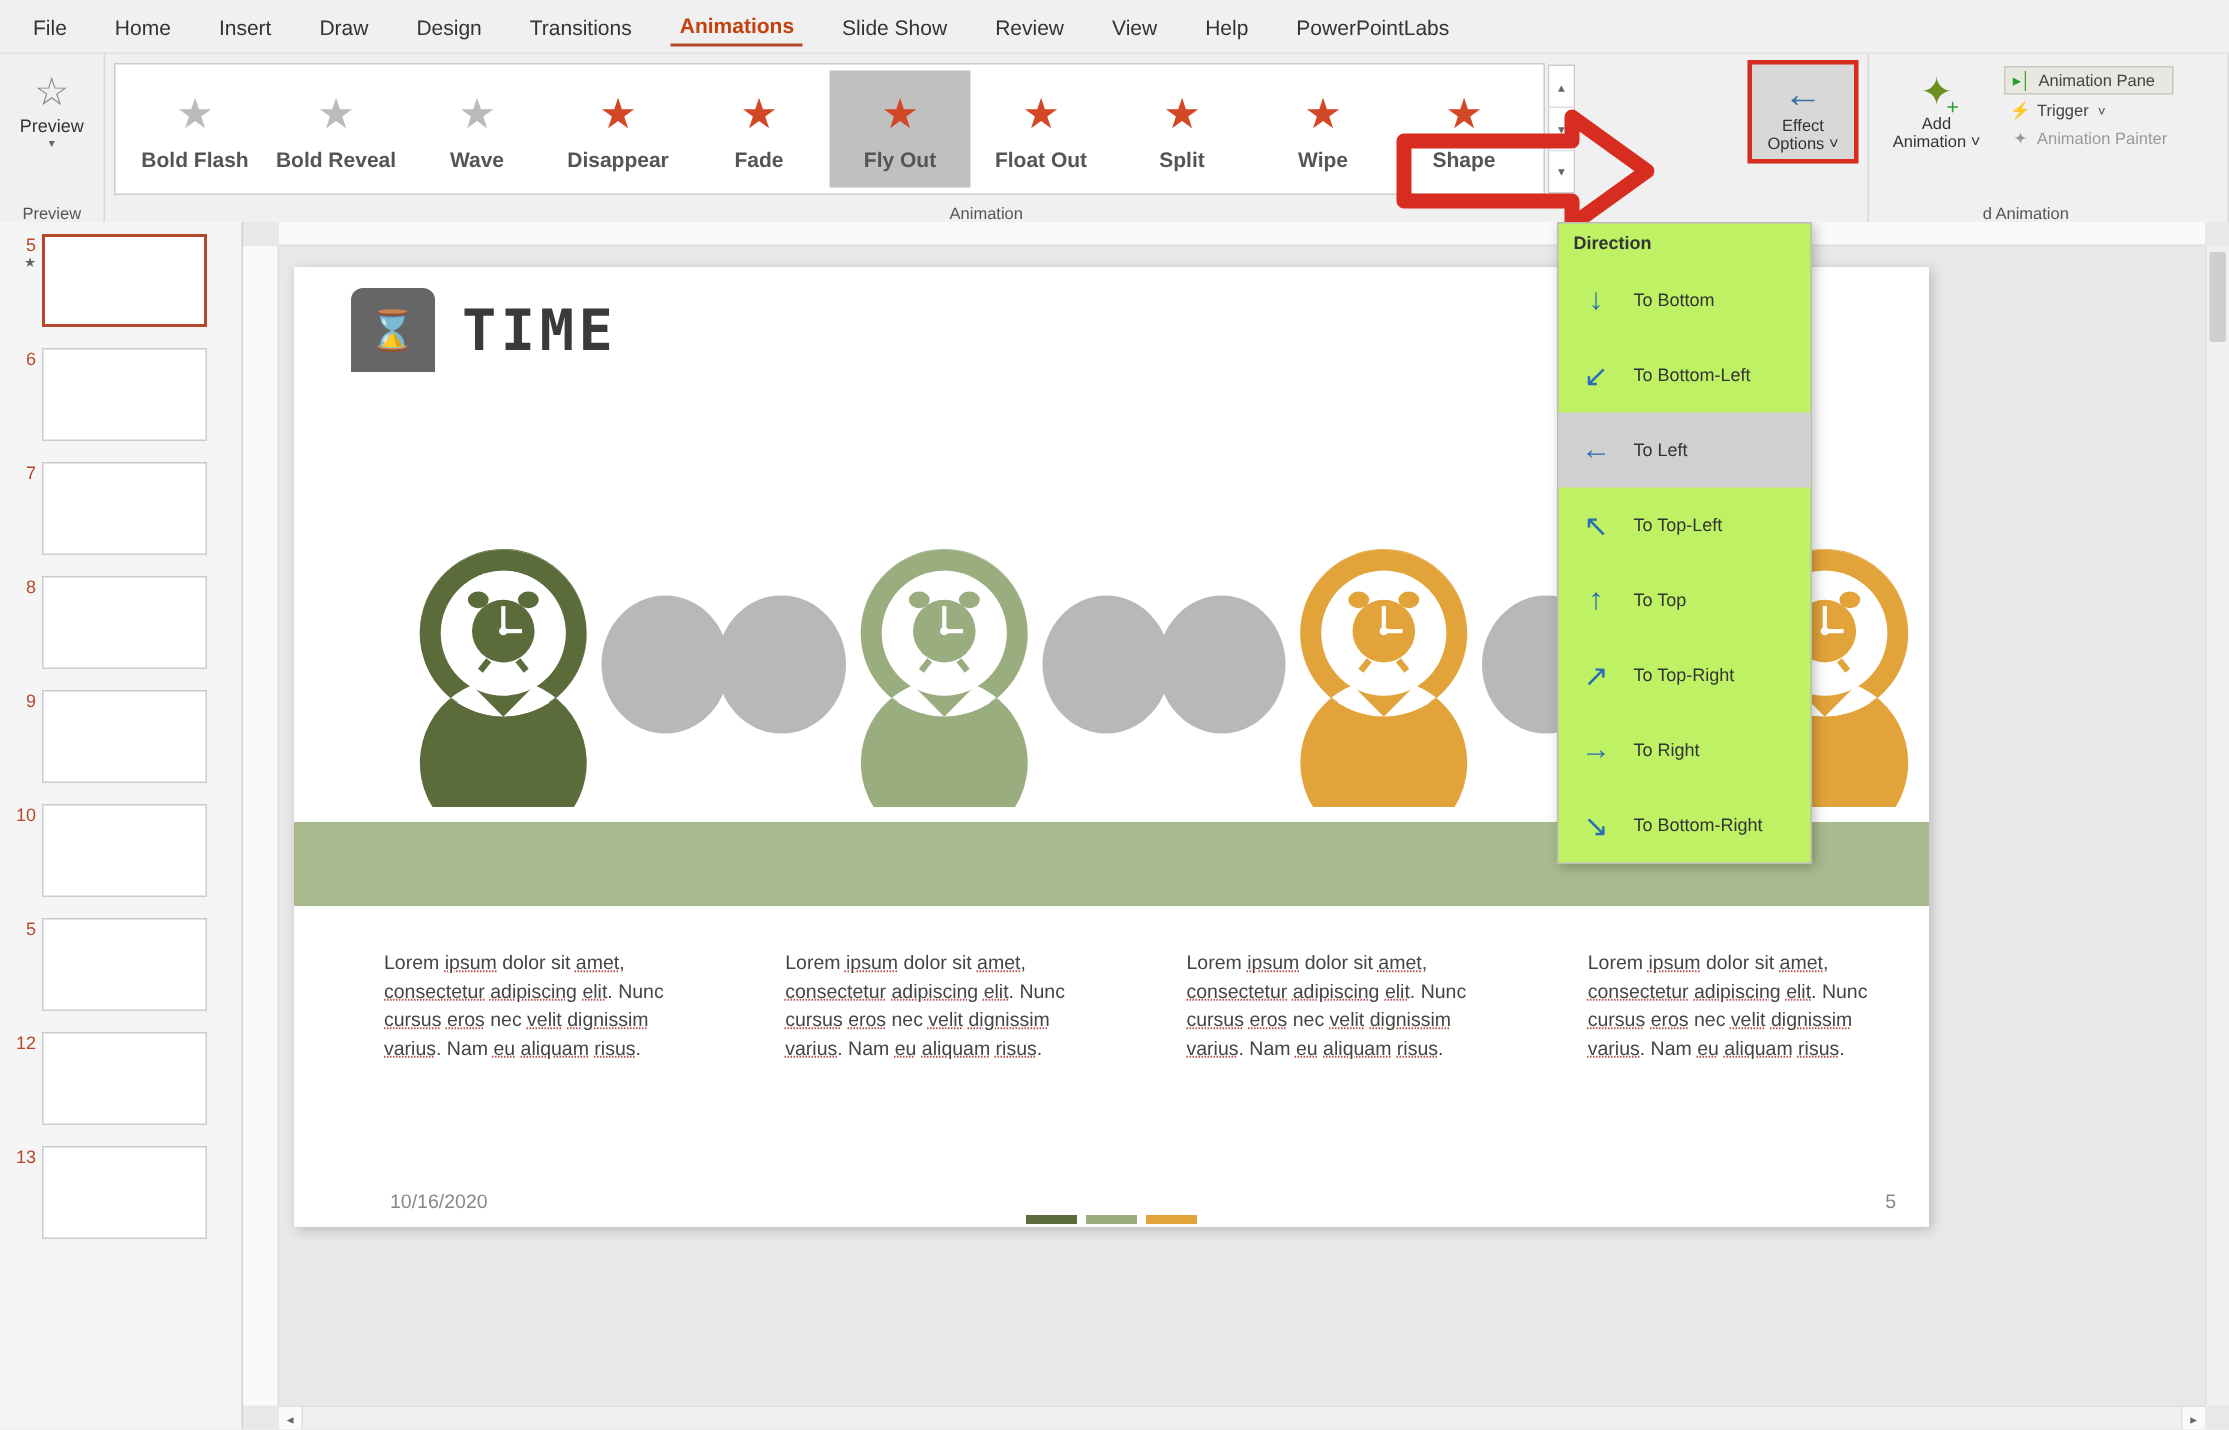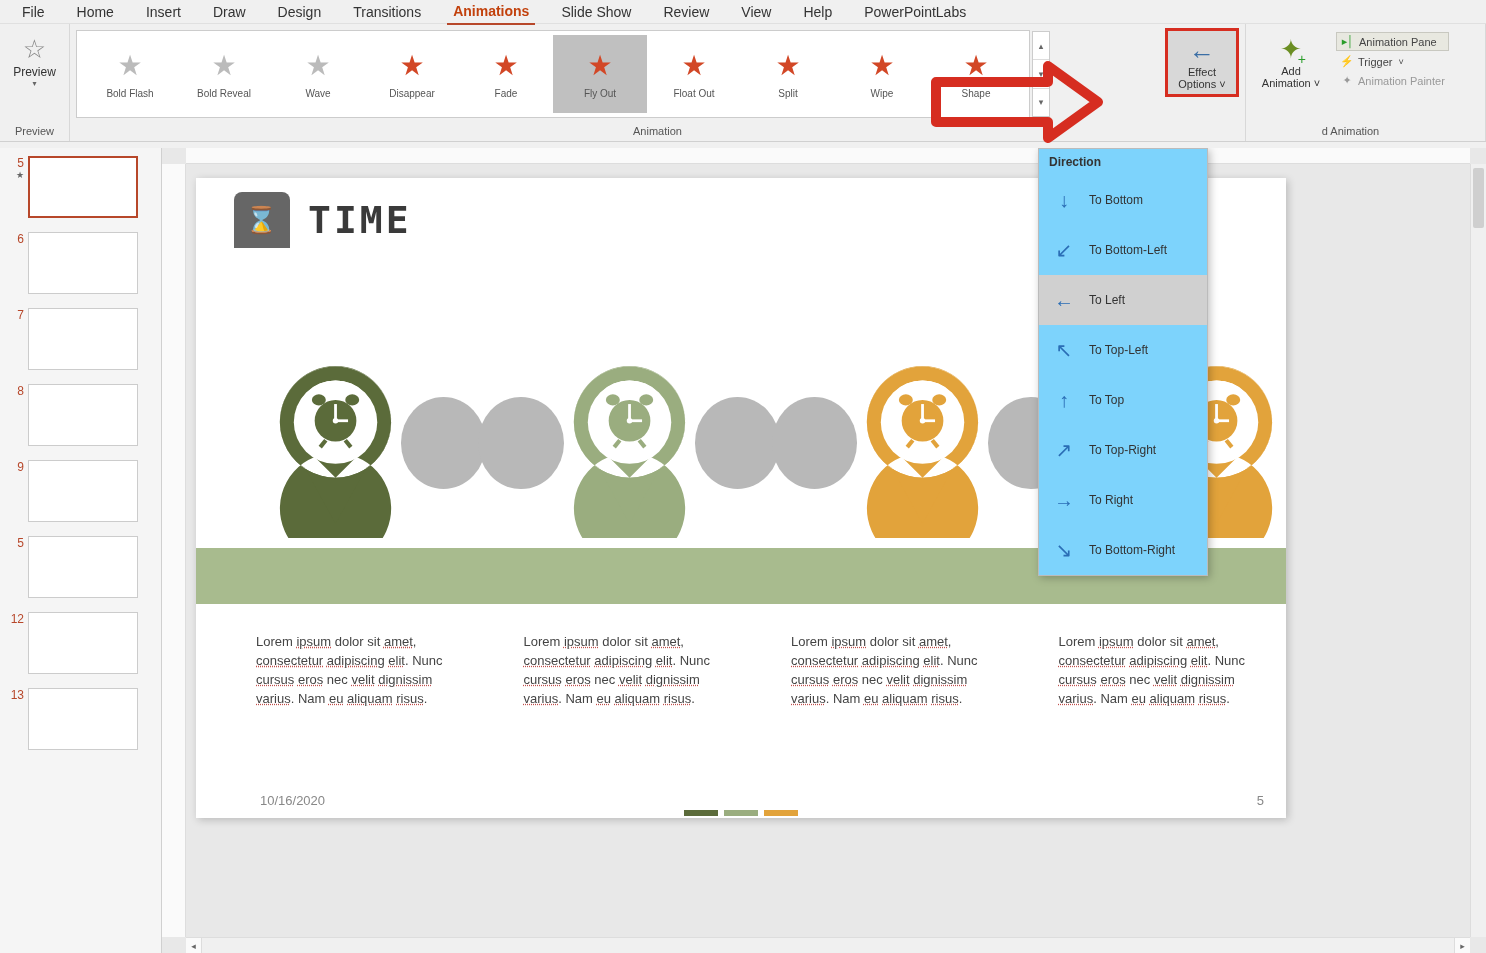--- a/index.html
+++ b/index.html
@@ -1,19 +1,19 @@
 <!DOCTYPE html>
 <html><head>
 <meta charset="utf-8">
 <style>
 * { margin: 0; padding: 0; box-sizing: border-box; font-family: "Segoe UI", Tahoma, sans-serif; }
 body { background: #f0f0f0; width: 1486px; height: 953px; overflow: hidden; position: relative; }
 
 
-.menu-tabs { background: #f0f0f0; height: 24px; display: flex; align-items: center; padding-left: 16px; gap: 20px; border-bottom: 1px solid #e0e0e0; }
+.menu-tabs { background: #f0f0f0; height: 36px; display: flex; align-items: center; padding-left: 16px; gap: 20px; border-bottom: 1px solid #e0e0e0; }
 .menu-tab { font-size: 14px; color: #333; cursor: pointer; padding: 4px 6px; }
 .menu-tab.active { color: #c2410c; font-weight: 600; border-bottom: 2px solid #b7472a; }
 
 
 .ribbon { background: #f0f0f0; height: 118px; display: flex; border-bottom: 1px solid #d0d0d0; }
 .ribbon-group { border-right: 1px solid #d8d8d8; padding: 4px 6px 2px 6px; display: flex; flex-direction: column; justify-content: space-between; position: relative; }
 .ribbon-group-label { text-align: center; font-size: 11px; color: #555; padding-bottom: 2px; }
 .ribbon-items { display: flex; align-items: flex-start; flex: 1; }
 
 .preview-btn { display: flex; flex-direction: column; align-items: center; justify-content: center; width: 60px; padding-top: 6px; cursor: pointer; }
@@ -21,21 +21,21 @@
 .preview-btn .lbl { font-size: 12px; color: #333; }
 .preview-btn .chev { font-size: 8px; color: #666; }
 
 .gallery { display: flex; align-items: center; flex: 1; padding: 2px 0; }
 .gallery-inner { display: flex; background: #fff; border: 1px solid #ccc; padding: 4px 6px; }
 .anim-item { width: 94px; height: 78px; display: flex; flex-direction: column; align-items: center; justify-content: center; cursor: pointer; }
 .anim-item.selected { background: #c0c0c0; }
 .anim-item .icon { font-size: 28px; }
 .anim-item .icon.gray { color: #bbb; }
 .anim-item .icon.red { color: #d24726; }
-.anim-item .lbl { font-size: 10px; color: #555; margin-top: 6px; }
+.anim-item .lbl { font-size: 14px; color: #555; margin-top: 6px; font-weight: bold; }
 .gallery-scroll { width: 18px; height: 86px; display: flex; flex-direction: column; border: 1px solid #ccc; background: #fafafa; margin-left: 2px; }
 .gallery-scroll div { flex: 1; display: flex; align-items: center; justify-content: center; font-size: 9px; color: #666; border-bottom: 1px solid #ddd; cursor: pointer; background:#fff; }
 .gallery-scroll div:last-child { border-bottom:none; }
 
 .effect-options { width: 74px; display: flex; flex-direction: column; align-items: center; justify-content: center; cursor: pointer; border: 3px solid #d62d20; background: #d8d8d8; padding: 4px 0; }
 .effect-options .arrow { font-size: 26px; color: #3a6ea5; }
 .effect-options .lbl { font-size: 11px; color: #333; text-align: center; line-height: 1.1; }
 
 .add-anim { width: 78px; display: flex; flex-direction: column; align-items: center; justify-content: center; cursor: pointer; padding-top: 6px; }
 .add-anim .icon { font-size: 26px; color: #6b8e23; position: relative; }
@@ -79,21 +79,21 @@
 .text-cols { position: absolute; top: 455px; left: 60px; right: 20px; display: flex; gap: 60px; }
 .text-col { flex: 1; text-align: left; font-size: 13px; color: #444; line-height: 1.45; }
 .text-col .dotted { text-decoration: underline dotted; text-decoration-color: #c0504d; }
 
 .slide-date { position: absolute; bottom: 10px; left: 64px; font-size: 13px; color: #888; }
 .slide-num { position: absolute; bottom: 10px; right: 22px; font-size: 13px; color: #888; }
 .slide-dots { position: absolute; bottom: 2px; left: 50%; transform: translateX(-50%); display: flex; gap: 6px; }
 .slide-dots span { width: 34px; height: 6px; display: inline-block; }
 
 
-.direction-menu { position: absolute; top: 0; left: 876px; width: 170px; background: #7dd3fc; border: 1px solid #bbb; box-shadow: 2px 2px 8px rgba(0,0,0,.25); z-index: 20; }
+.direction-menu { position: absolute; top: 0; left: 876px; width: 170px; background: #bef264; border: 1px solid #bbb; box-shadow: 2px 2px 8px rgba(0,0,0,.25); z-index: 20; }
 .direction-menu .hdr { font-size: 12px; font-weight: 600; padding: 6px 10px; color: #333; }
 .direction-menu .item { display: flex; align-items: center; gap: 12px; padding: 12px 12px; font-size: 12px; color: #333; cursor: pointer; }
 .direction-menu .item.sel { background: #d0d0d0; }
 .direction-menu .item .ar { width: 26px; height: 26px; display: flex; align-items: center; justify-content: center; color: #2a6db5; font-size: 20px; }
 
 
 .vscroll { position: absolute; right: 0; top: 16px; bottom: 16px; width: 16px; background: #f0f0f0; border-left: 1px solid #ddd; }
 .vscroll .handle { position: absolute; left: 2px; right: 2px; top: 4px; height: 60px; background: #cfcfcf; border-radius: 2px; }
 .hscroll { position: absolute; left: 24px; right: 16px; bottom: 0; height: 16px; background: #f0f0f0; border-top: 1px solid #ddd; }
 .hscroll .btn { width: 16px; height: 16px; display:inline-flex; align-items:center; justify-content:center; font-size:9px; color:#666; background:#fafafa; border-right:1px solid #ddd; float:left;}
@@ -234,20 +234,24 @@
       </div>
       <div class="thumb-row">
         <div class="thumb-num">8</div>
         <div class="thumb"></div>
       </div>
       <div class="thumb-row">
         <div class="thumb-num">9</div>
         <div class="thumb"></div>
       </div>
       <div class="thumb-row">
+        <div class="thumb-num">10</div>
+        <div class="thumb"></div>
+      </div>
+      <div class="thumb-row">
         <div class="thumb-num">5</div>
         <div class="thumb"></div>
       </div>
       <div class="thumb-row">
         <div class="thumb-num">12</div>
         <div class="thumb"></div>
       </div>
       <div class="thumb-row">
         <div class="thumb-num">13</div>
         <div class="thumb"></div>

